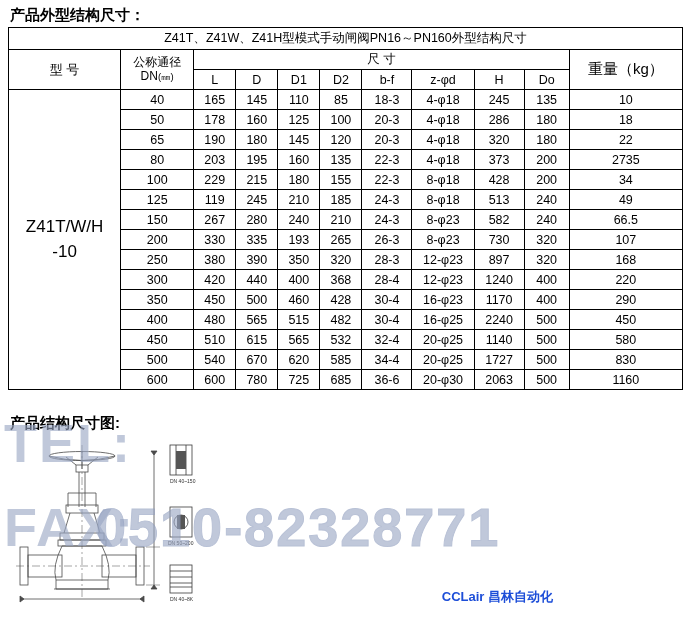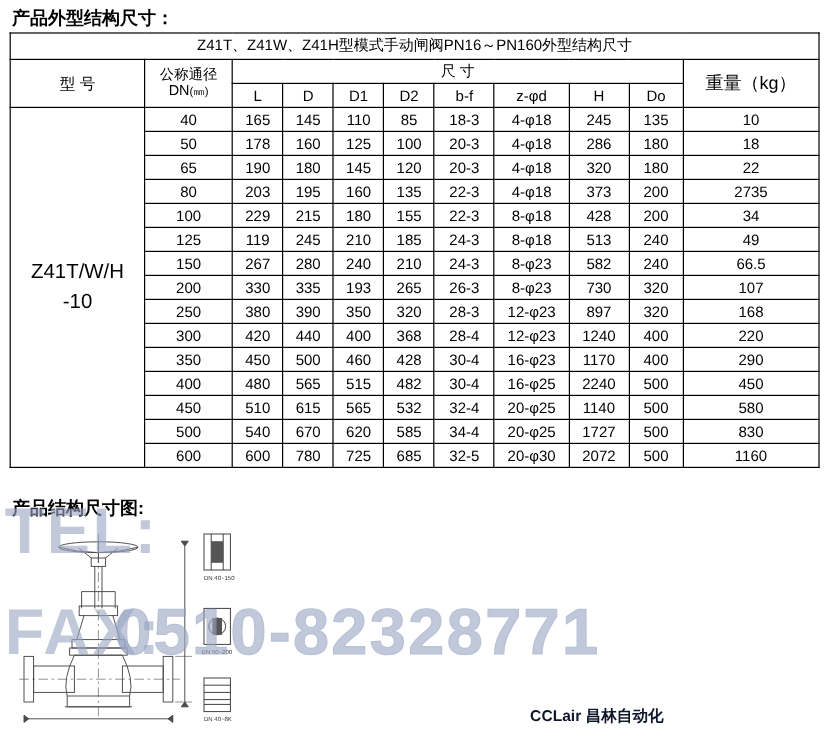--- a/index.html
+++ b/index.html
@@ -123,21 +123,21 @@
     top: 437px;
     width: 500px;
     height: 170px;
   }
   .brand {
     position: absolute;
     right: 14px;
     top: 588px;
     font-size: 13px;
     font-weight: bold;
-    color: #0f172a;
+    color: #1d4ed8;
     white-space: nowrap;
   }
   .lbl-small {
     font-size: 5px;
     fill: #333;
     font-family: "Liberation Sans", sans-serif;
   }
 </style>
 </head>
 <body>
@@ -357,23 +357,23 @@
           <td class="data-cell">1727</td>
           <td class="data-cell">500</td>
           <td class="data-cell">830</td>
         </tr>
         <tr>
           <td class="data-cell">600</td>
           <td class="data-cell">600</td>
           <td class="data-cell">780</td>
           <td class="data-cell">725</td>
           <td class="data-cell">685</td>
-          <td class="data-cell">32-5</td>
+          <td class="data-cell">36-6</td>
           <td class="data-cell">20-φ30</td>
-          <td class="data-cell">2072</td>
+          <td class="data-cell">2063</td>
           <td class="data-cell">500</td>
           <td class="data-cell">1160</td>
         </tr>
       </tbody>
     </table>
   </div>
 
   <div class="fig-title">产品结构尺寸图:</div>
 
   <svg class="drawing" viewBox="0 0 500 170" xmlns="http://www.w3.org/2000/svg">

